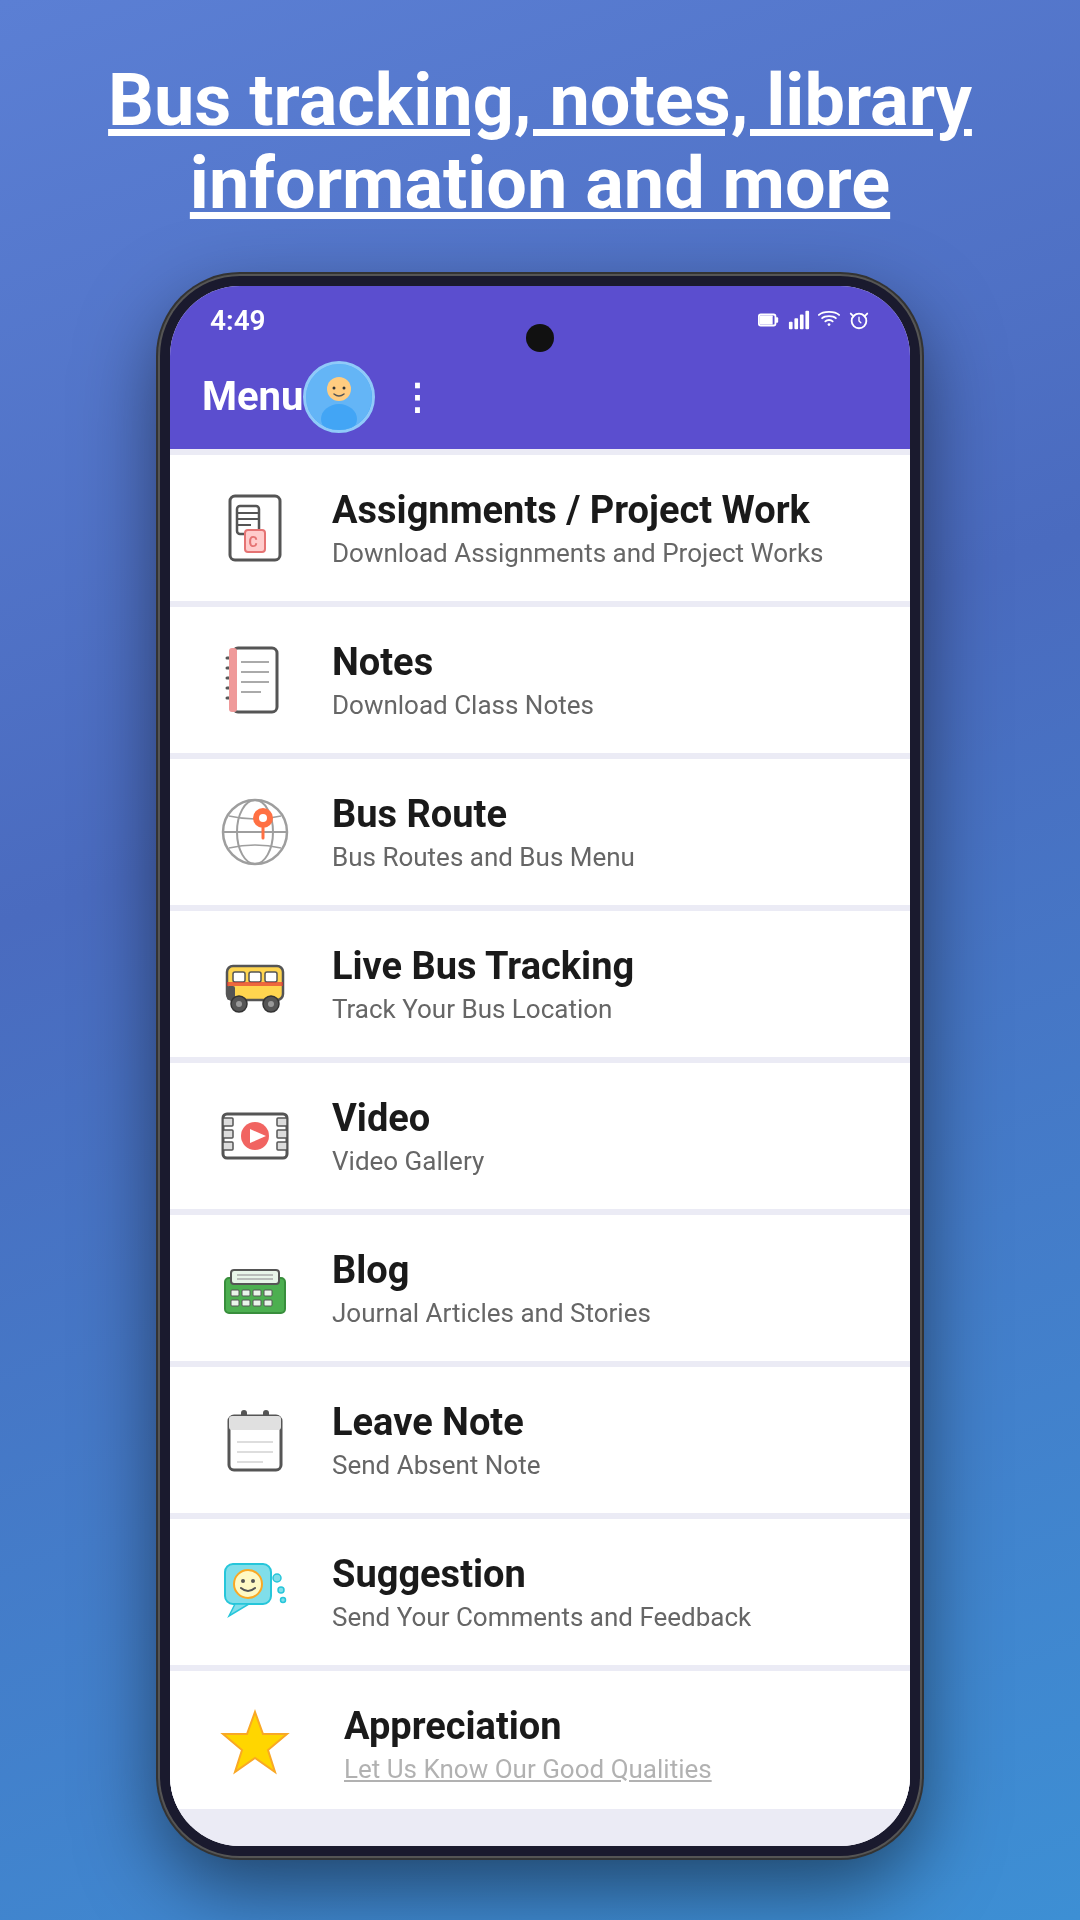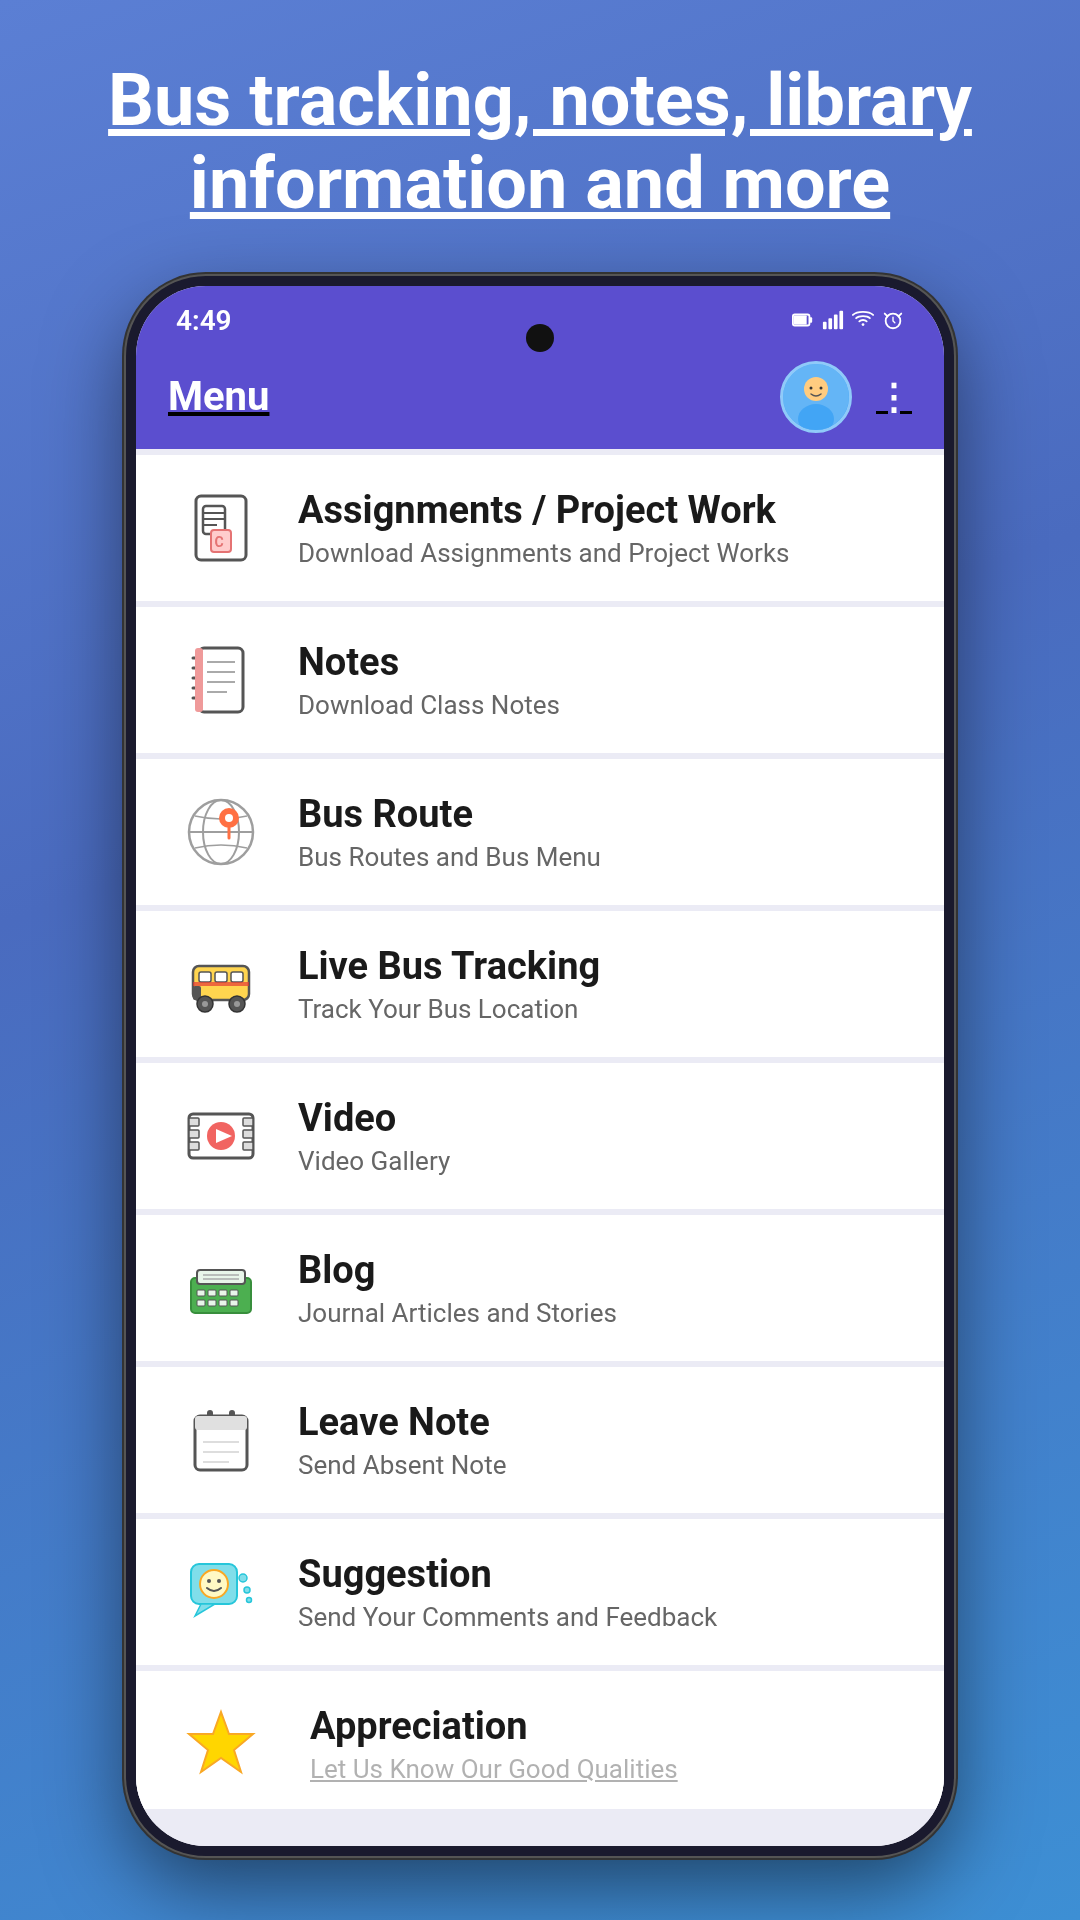--- a/index.html
+++ b/index.html
@@ -21,21 +21,21 @@
       color: white;
       font-size: 72px;
       font-weight: 700;
       line-height: 1.15;
       padding: 60px 80px 50px 80px;
       text-decoration: underline;
     }
 
     .phone-wrapper {
       position: relative;
-      width: 828px;
+      width: 760px;
       height: 1580px;
     }
 
     .phone-frame {
       position: absolute;
       top: 0; left: 0; right: 0; bottom: 0;
       background: #1a1a2e;
       border-radius: 80px;
       box-shadow: 
         0 0 0 2px #555,
@@ -100,23 +100,21 @@
       border-radius: 50%;
       z-index: 10;
     }
 
     
     .app-bar {
       background: #5b4ecf;
       padding: 16px 32px;
       display: flex;
       align-items: center;
-      justify-content: space-between;
       flex-shrink: 0;
-      text-decoration: underline;
     }
 
     .app-bar-title {
       color: white;
       font-size: 40px;
       font-weight: 700;
     }
 
     .app-bar-right {
       display: flex;

